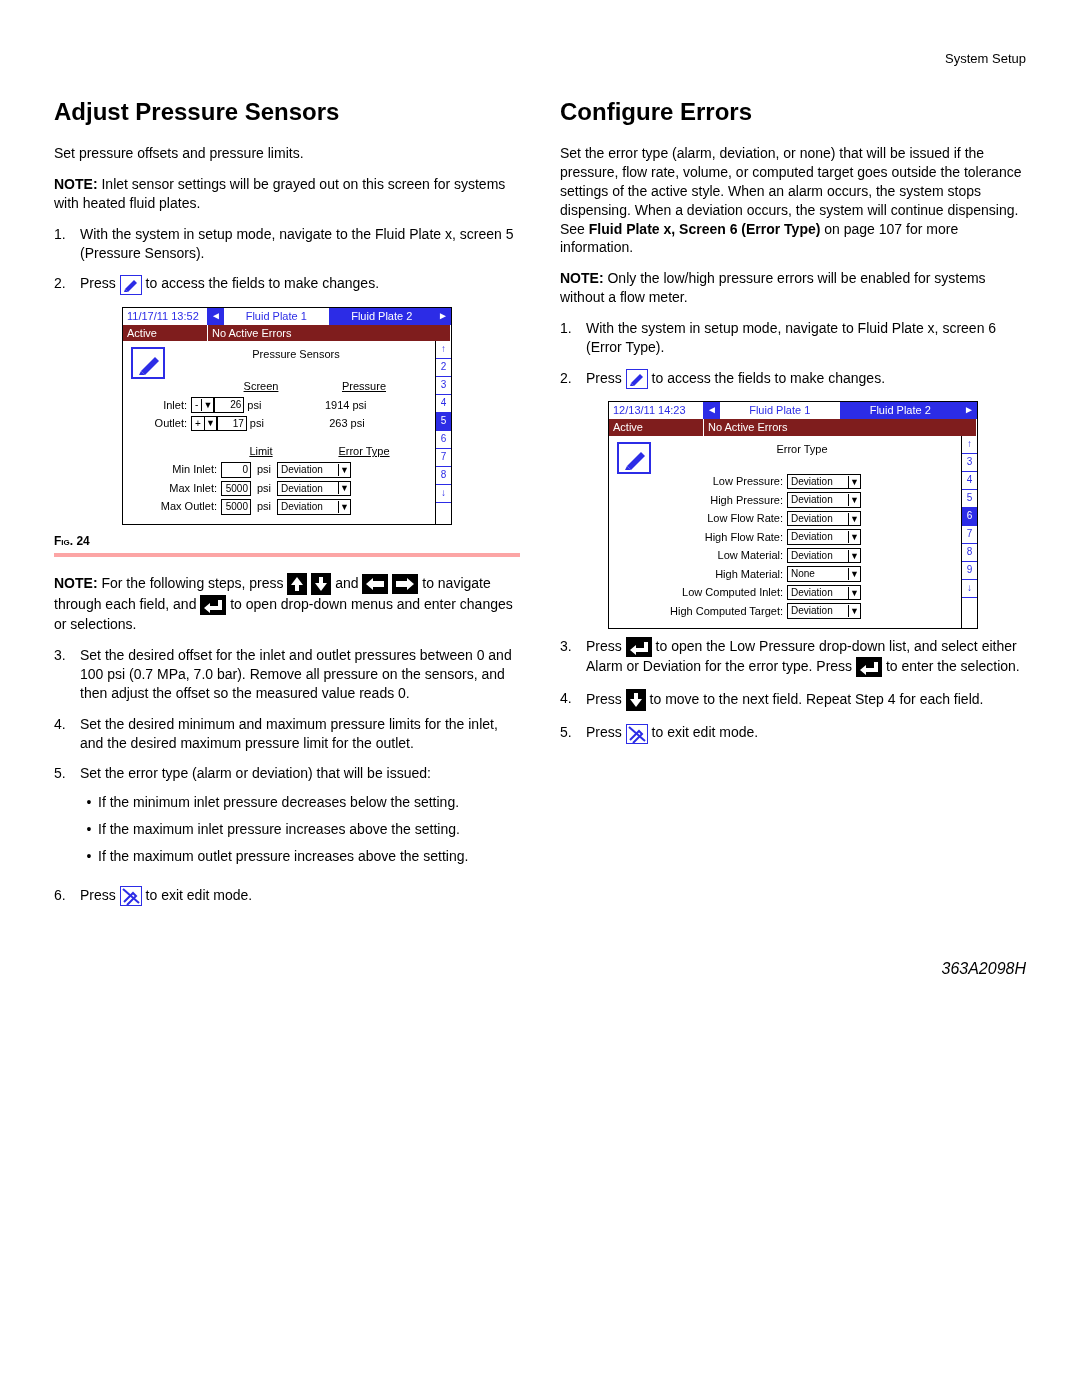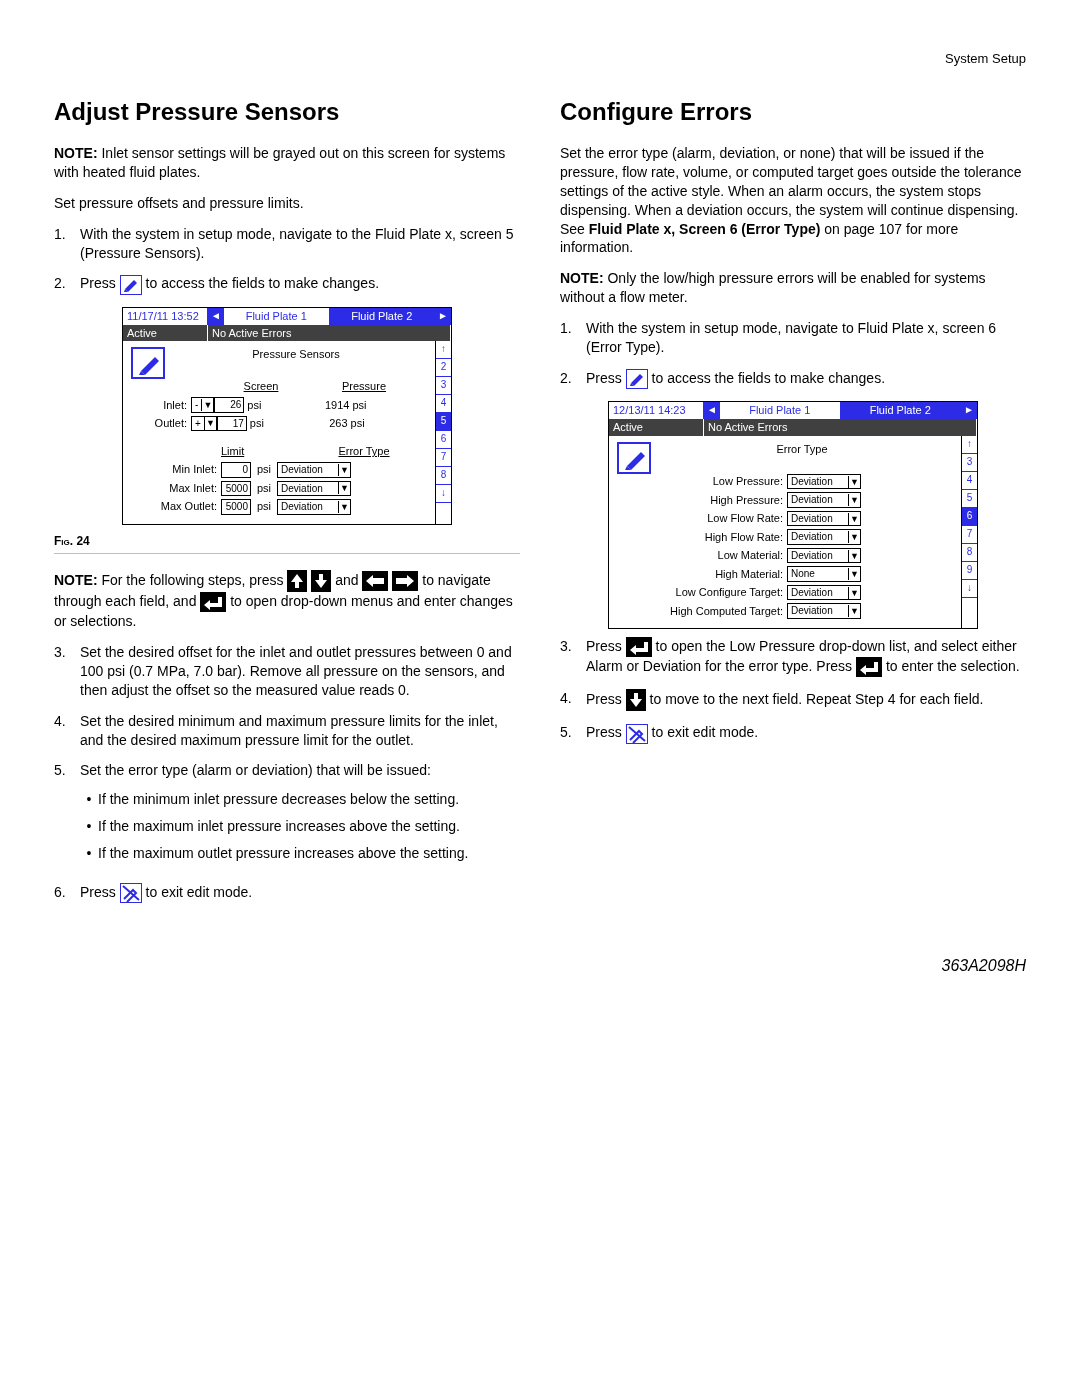--- a/index.html
+++ b/index.html
@@ -34,51 +34,51 @@
     border: 1px solid #000;
     width: 330px;
     margin: 10px auto 8px auto;
     background:#fff;
     font-size:11px;
   }
   .screen2 { width: 370px; }
   .topbar { display:flex; }
   .topbar .cell { border-right:1px solid #2c2ce6; padding:1px 4px; color:#2c2ce6; background:#fff; font-size:11px; }
   .topbar .arrow { background:#2c2ce6; color:#fff; width:16px; text-align:center; font-size:10px; padding:1px 0;}
-  .statusbar { display:flex; background:#404040; color:#fff; }
+  .statusbar { display:flex; background:#7f1d1d; color:#fff; }
   .statusbar .cell { padding:1px 4px; border-right:1px solid #fff; font-size:11px;}
   .main-area { display:flex; }
   .content { flex:1; padding:6px 8px; position:relative;}
   .sidebar-r { width:16px; background:#fff; border-left:1px solid #000; display:flex; flex-direction:column;}
   .sidebar-r .sbox { border-bottom:1px solid #2c2ce6; text-align:center; font-size:10px; color:#2c2ce6; height:18px; line-height:16px; background:#fff;}
   .sidebar-r .sbox.active { background:#2c2ce6; color:#fff;}
   .sidebar-r .sbox.arrow { background:#fff; color:#2c2ce6;}
   .edit-icon-box { width:34px; height:32px; border:2px solid #2c2ce6; background:#fff; display:inline-block; padding:2px;}
   .title-c { text-align:center; margin-bottom:6px;}
   .row { display:flex; align-items:center; margin-bottom:3px; font-size:11px;}
   .lbl { text-align:right; padding-right:4px;}
   .val-box { border:1px solid #000; padding:0 2px; min-width:30px; text-align:right; display:inline-block; font-size:10px;}
   .dd { border:1px solid #000; display:inline-flex; align-items:center; font-size:10px;}
   .dd .txt { padding:0 3px; min-width:60px; text-align:left;}
   .dd .ar { border-left:1px solid #000; width:12px; text-align:center; font-size:9px;}
-  .fig-caption { font-variant: small-caps; font-weight:bold; font-size:12px; border-bottom:1px solid #fca5a5; padding-bottom:4px; margin-bottom:16px;}
+  .fig-caption { font-variant: small-caps; font-weight:bold; font-size:12px; border-bottom:4px solid #fca5a5; padding-bottom:4px; margin-bottom:16px;}
   .footer { display:flex; justify-content:flex-end; margin-top:40px; font-style:italic; font-size:16px;}
   .hdr-u { text-decoration: underline; }
 </style>
 </head>
 <body>
 
 <div class="header-line">System Setup</div>
 
 <div class="columns">
 
 <div class="col">
   <h2>Adjust Pressure Sensors</h2>
+  <p>Set pressure offsets and pressure limits.</p>
   <p><span class="bold">NOTE:</span><span> Inlet sensor settings will be grayed out on this screen for systems with heated fluid plates.</span></p>
-  <p>Set pressure offsets and pressure limits.</p>
 
   <div class="step">
     <div class="step-num">1.</div>
     <div class="step-body">With the system in setup mode, navigate to the Fluid Plate x, screen 5 (Pressure Sensors).</div>
   </div>
 
   <div class="step">
     <div class="step-num">2.</div>
     <div class="step-body">
       <span>Press </span>
@@ -133,21 +133,21 @@
                 <span class="txt" style="min-width:8px">+</span>
                 <span class="ar">▼</span>
               </span>
           <span class="val-box">17</span>
           <span style="padding:0 3px">psi</span>
           <div style="flex:1;text-align:center">263 psi</div>
         </div>
         <div style="height:10px"></div>
         <div class="row">
           <div class="lbl" style="width:90px"></div>
-          <div style="width:80px;" class="hdr-u">Limit</div>
+          <div style="width:80px;text-align:center" class="hdr-u">Limit</div>
           <div style="flex:1;text-align:center" class="hdr-u">Error Type</div>
         </div>
         <div class="row">
           <div class="lbl" style="width:90px">Min Inlet:</div>
           <span class="val-box">0</span>
           <span style="padding:0 6px">psi</span>
           <span class="dd">
                 <span class="txt">Deviation</span>
                 <span class="ar">▼</span>
               </span>
@@ -341,21 +341,21 @@
                 </span>
               </div>
               <div class="row">
                 <div class="lbl" style="width:170px">High Material:</div>
                 <span class="dd">
                   <span class="txt">None</span>
                   <span class="ar">▼</span>
                 </span>
               </div>
               <div class="row">
-                <div class="lbl" style="width:170px">Low Configure Target:</div>
+                <div class="lbl" style="width:170px">Low Computed Inlet:</div>
                 <span class="dd">
                   <span class="txt">Deviation</span>
                   <span class="ar">▼</span>
                 </span>
               </div>
               <div class="row">
                 <div class="lbl" style="width:170px">High Computed Target:</div>
                 <span class="dd">
                   <span class="txt">Deviation</span>
                   <span class="ar">▼</span>

